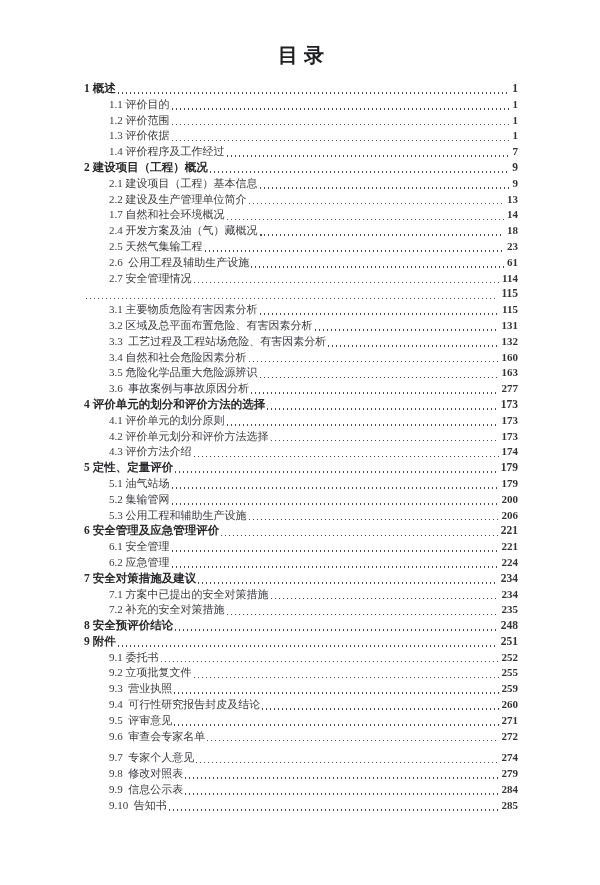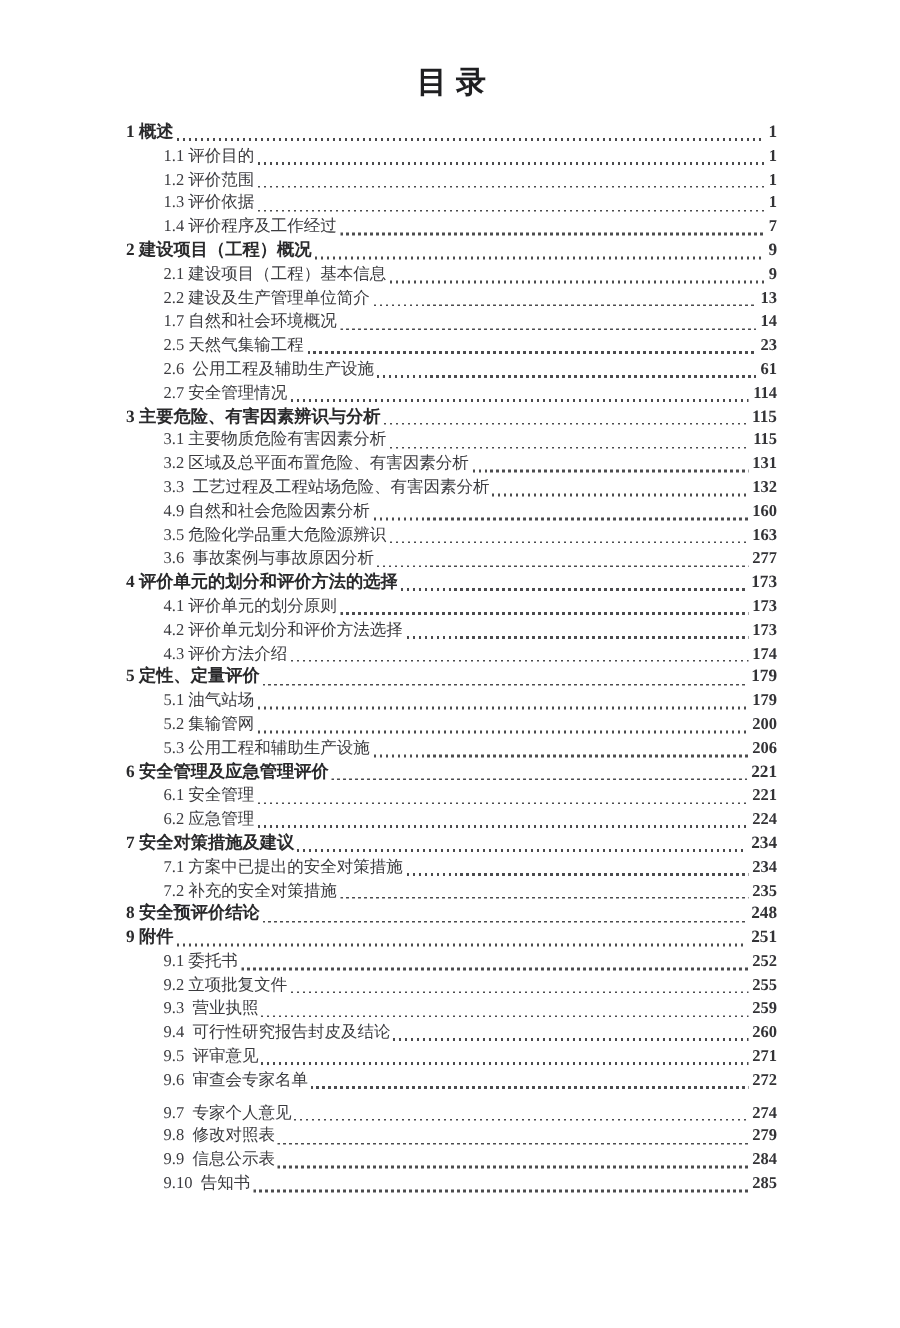--- a/index.html
+++ b/index.html
@@ -120,56 +120,60 @@
         <span class="toc-label">2.2 建设及生产管理单位简介</span>
         <span class="leader"></span>
         <span class="pagenum">13</span>
       </div>
       <div class="toc-row lvl2">
         <span class="toc-label">1.7 自然和社会环境概况</span>
         <span class="leader"></span>
         <span class="pagenum">14</span>
       </div>
       <div class="toc-row lvl2">
+        <span class="toc-label">2.4 开发方案及油（气）藏概况</span>
+        <span class="leader"></span>
+        <span class="pagenum">18</span>
+      </div>
+      <div class="toc-row lvl2">
         <span class="toc-label">2.5 天然气集输工程</span>
         <span class="leader"></span>
         <span class="pagenum">23</span>
       </div>
       <div class="toc-row lvl2">
         <span class="toc-label">2.6  公用工程及辅助生产设施</span>
         <span class="leader"></span>
         <span class="pagenum">61</span>
       </div>
       <div class="toc-row lvl2">
         <span class="toc-label">2.7 安全管理情况</span>
         <span class="leader"></span>
         <span class="pagenum">114</span>
       </div>
       <div class="toc-row lvl1">
-        <span class="toc-label">3 主要危险、有害因素辨识与分析</span>
         <span class="leader"></span>
         <span class="pagenum">115</span>
       </div>
       <div class="toc-row lvl2">
         <span class="toc-label">3.1 主要物质危险有害因素分析</span>
         <span class="leader"></span>
         <span class="pagenum">115</span>
       </div>
       <div class="toc-row lvl2">
         <span class="toc-label">3.2 区域及总平面布置危险、有害因素分析</span>
         <span class="leader"></span>
         <span class="pagenum">131</span>
       </div>
       <div class="toc-row lvl2">
         <span class="toc-label">3.3  工艺过程及工程站场危险、有害因素分析</span>
         <span class="leader"></span>
         <span class="pagenum">132</span>
       </div>
       <div class="toc-row lvl2">
-        <span class="toc-label">4.9 自然和社会危险因素分析</span>
+        <span class="toc-label">3.4 自然和社会危险因素分析</span>
         <span class="leader"></span>
         <span class="pagenum">160</span>
       </div>
       <div class="toc-row lvl2">
         <span class="toc-label">3.5 危险化学品重大危险源辨识</span>
         <span class="leader"></span>
         <span class="pagenum">163</span>
       </div>
       <div class="toc-row lvl2">
         <span class="toc-label">3.6  事故案例与事故原因分析</span>

